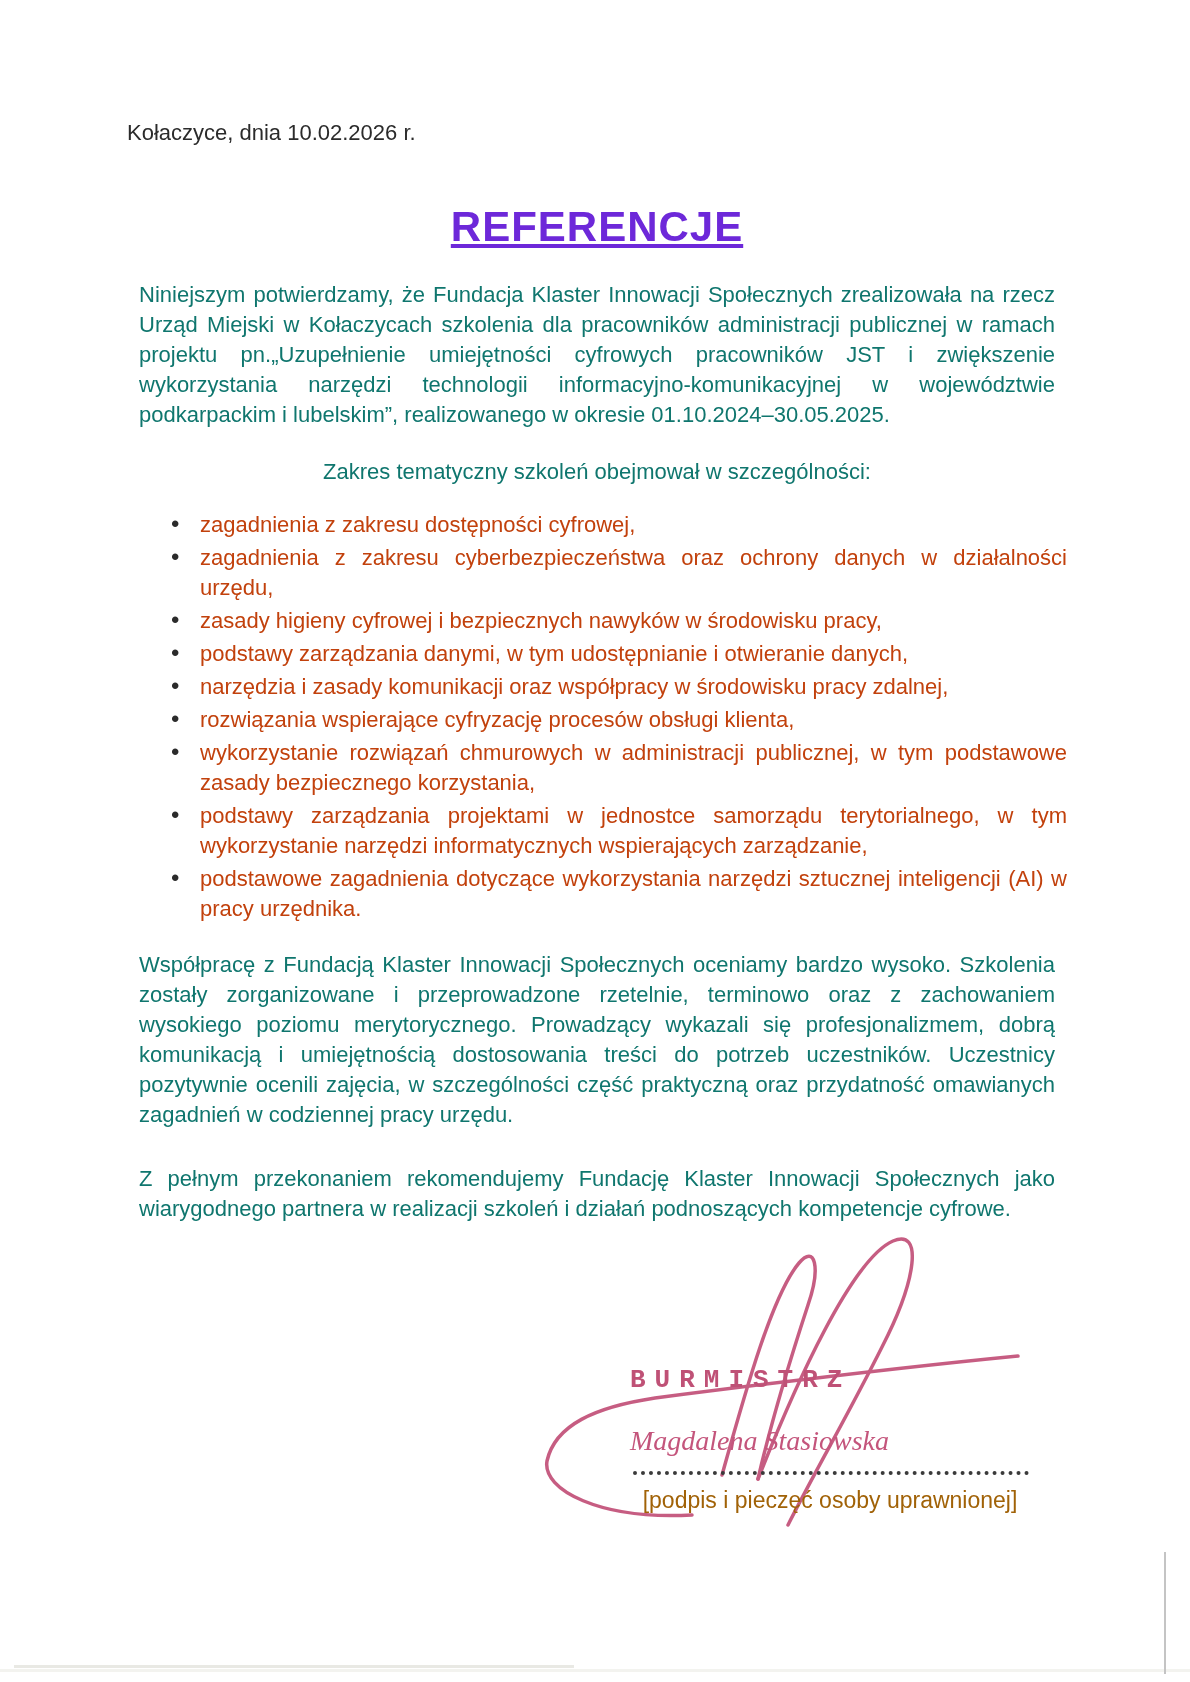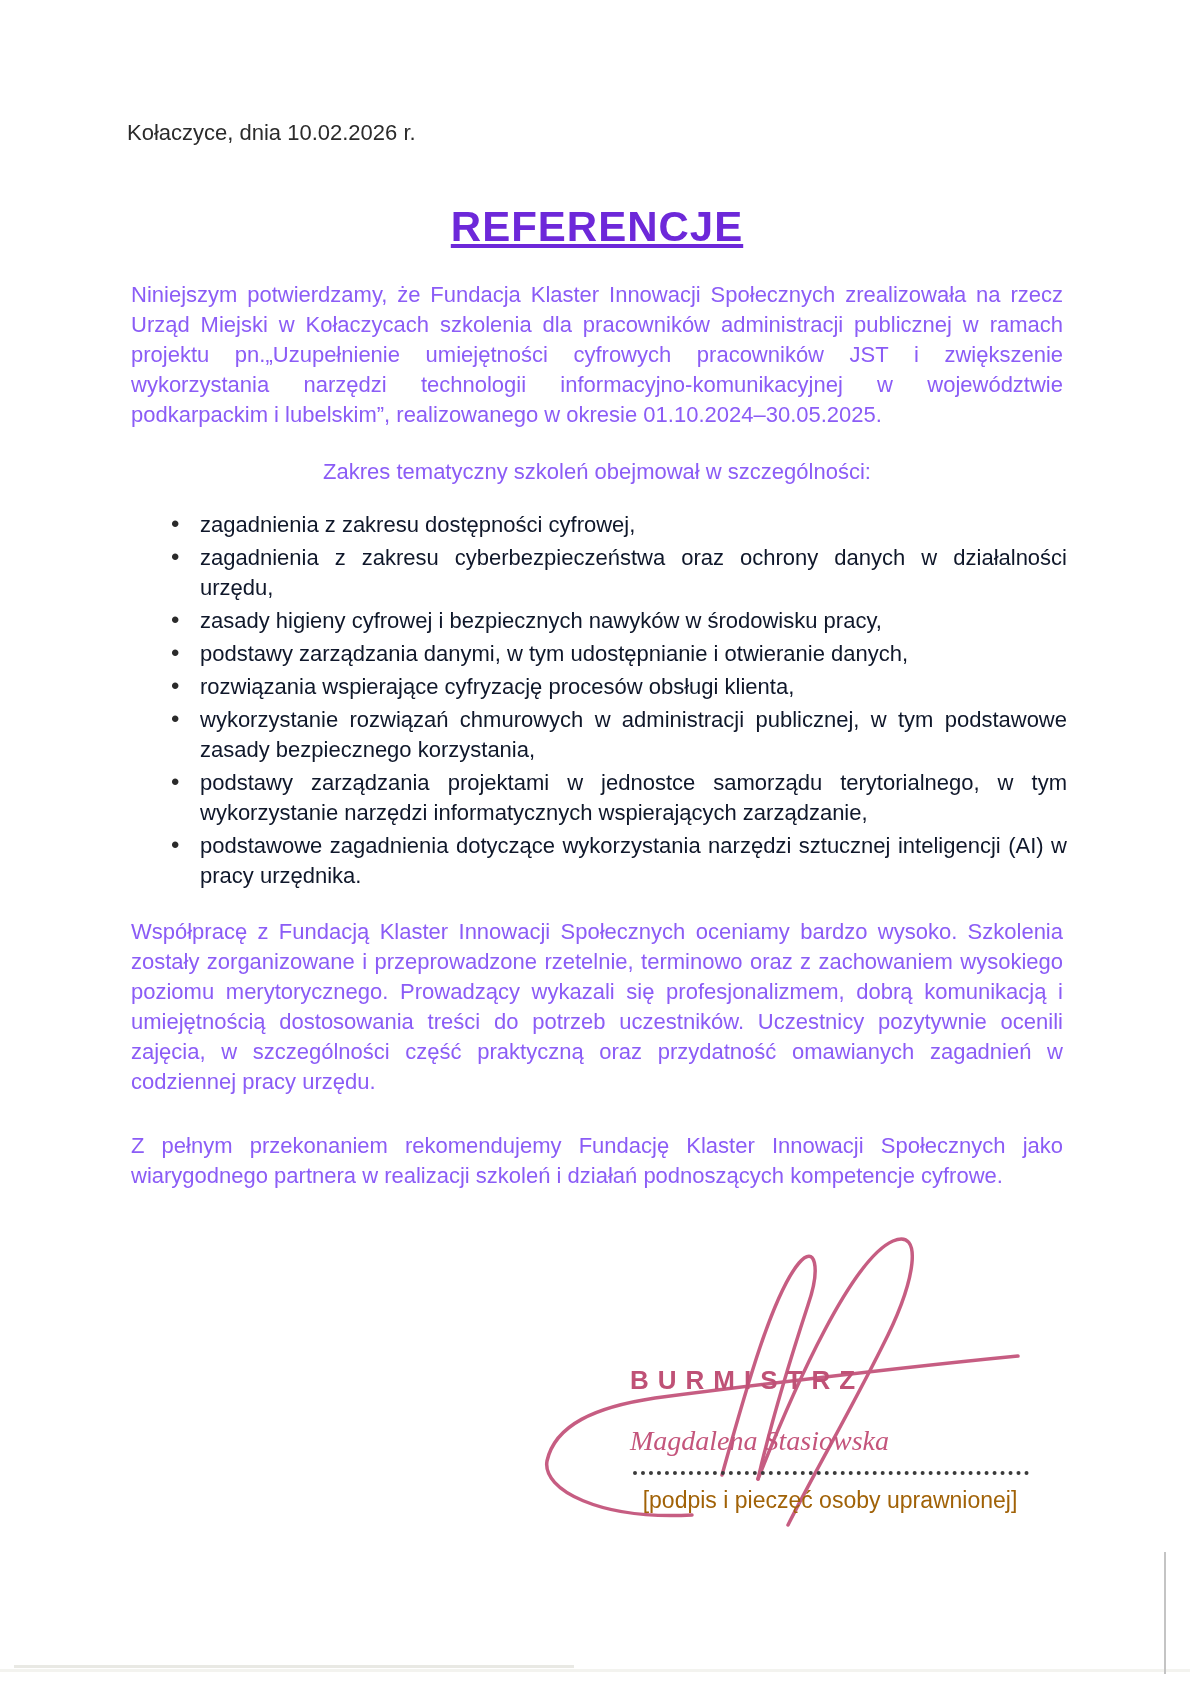--- a/index.html
+++ b/index.html
@@ -25,58 +25,58 @@
     margin-top:56px;
     text-align:center;
     font-size:42px;
     line-height:46px;
     font-weight:bold;
     letter-spacing:1px;
     color:#6d28d9;
     text-decoration:underline;
   }
   .para{
-    margin:4px;
+    margin:12px;
     text-align:justify;
-    color:#8b5cf6;
+    color:#0f766e;
   }
   .para.p-intro{margin-top:30px;}
   .para.p-scope{margin-top:27px;text-align:center;}
   .para.p-eval{margin-top:26px;}
   .para.p-reco{margin-top:34px;}
   ul.topics{
     margin:23px 0 0 0;
     padding:0 0 0 73px;
     list-style:none;
   }
   ul.topics li{
     position:relative;
     text-align:justify;
     margin-bottom:3px;
-    color:#0f172a;
+    color:#c2410c;
   }
   ul.topics li::before{
     content:"\2022";
     position:absolute;
     left:-29px;
     top:-1px;
     font-size:24px;
     color:#2b2b2b;
   }
   
   .sig-block{
     position:absolute;
     left:530px;top:1225px;
     width:560px;height:320px;
   }
   .sig-stamp{
     position:absolute;
     left:100px;top:140px;
     width:300px;
-    font-family:Liberation Sans, sans-serif;
+    font-family:Liberation Mono, monospace;
     font-size:26px;
     font-weight:bold;
     letter-spacing:9px;
     color:#bf5176;
     white-space:nowrap;
   }
   .sig-name{
     position:absolute;
     left:100px;top:200px;
     width:280px;
@@ -133,20 +133,21 @@
 
     <p class="para p-intro">Niniejszym potwierdzamy, że Fundacja Klaster Innowacji Społecznych zrealizowała na rzecz Urząd Miejski w Kołaczycach szkolenia dla pracowników administracji publicznej w ramach projektu pn.„Uzupełnienie umiejętności cyfrowych pracowników JST i zwiększenie wykorzystania narzędzi technologii informacyjno-komunikacyjnej w województwie podkarpackim i lubelskim”, realizowanego w okresie 01.10.2024–30.05.2025.</p>
 
     <p class="para p-scope">Zakres tematyczny szkoleń obejmował w szczególności:</p>
 
     <ul class="topics">
       <li>zagadnienia z zakresu dostępności cyfrowej,</li>
       <li>zagadnienia z zakresu cyberbezpieczeństwa oraz ochrony danych w działalności urzędu,</li>
       <li>zasady higieny cyfrowej i bezpiecznych nawyków w środowisku pracy,</li>
       <li>podstawy zarządzania danymi, w tym udostępnianie i otwieranie danych,</li>
+      <li>narzędzia i zasady komunikacji oraz współpracy w środowisku pracy zdalnej,</li>
       <li>rozwiązania wspierające cyfryzację procesów obsługi klienta,</li>
       <li>wykorzystanie rozwiązań chmurowych w administracji publicznej, w tym podstawowe zasady bezpiecznego korzystania,</li>
       <li>podstawy zarządzania projektami w jednostce samorządu terytorialnego, w tym wykorzystanie narzędzi informatycznych wspierających zarządzanie,</li>
       <li>podstawowe zagadnienia dotyczące wykorzystania narzędzi sztucznej inteligencji (AI) w pracy urzędnika.</li>
     </ul>
 
     <p class="para p-eval">Współpracę z Fundacją Klaster Innowacji Społecznych oceniamy bardzo wysoko. Szkolenia zostały zorganizowane i przeprowadzone rzetelnie, terminowo oraz z zachowaniem wysokiego poziomu merytorycznego. Prowadzący wykazali się profesjonalizmem, dobrą komunikacją i umiejętnością dostosowania treści do potrzeb uczestników. Uczestnicy pozytywnie ocenili zajęcia, w szczególności część praktyczną oraz przydatność omawianych zagadnień w codziennej pracy urzędu.</p>
 
     <p class="para p-reco">Z pełnym przekonaniem rekomendujemy Fundację Klaster Innowacji Społecznych jako wiarygodnego partnera w realizacji szkoleń i działań podnoszących kompetencje cyfrowe.</p>
 

